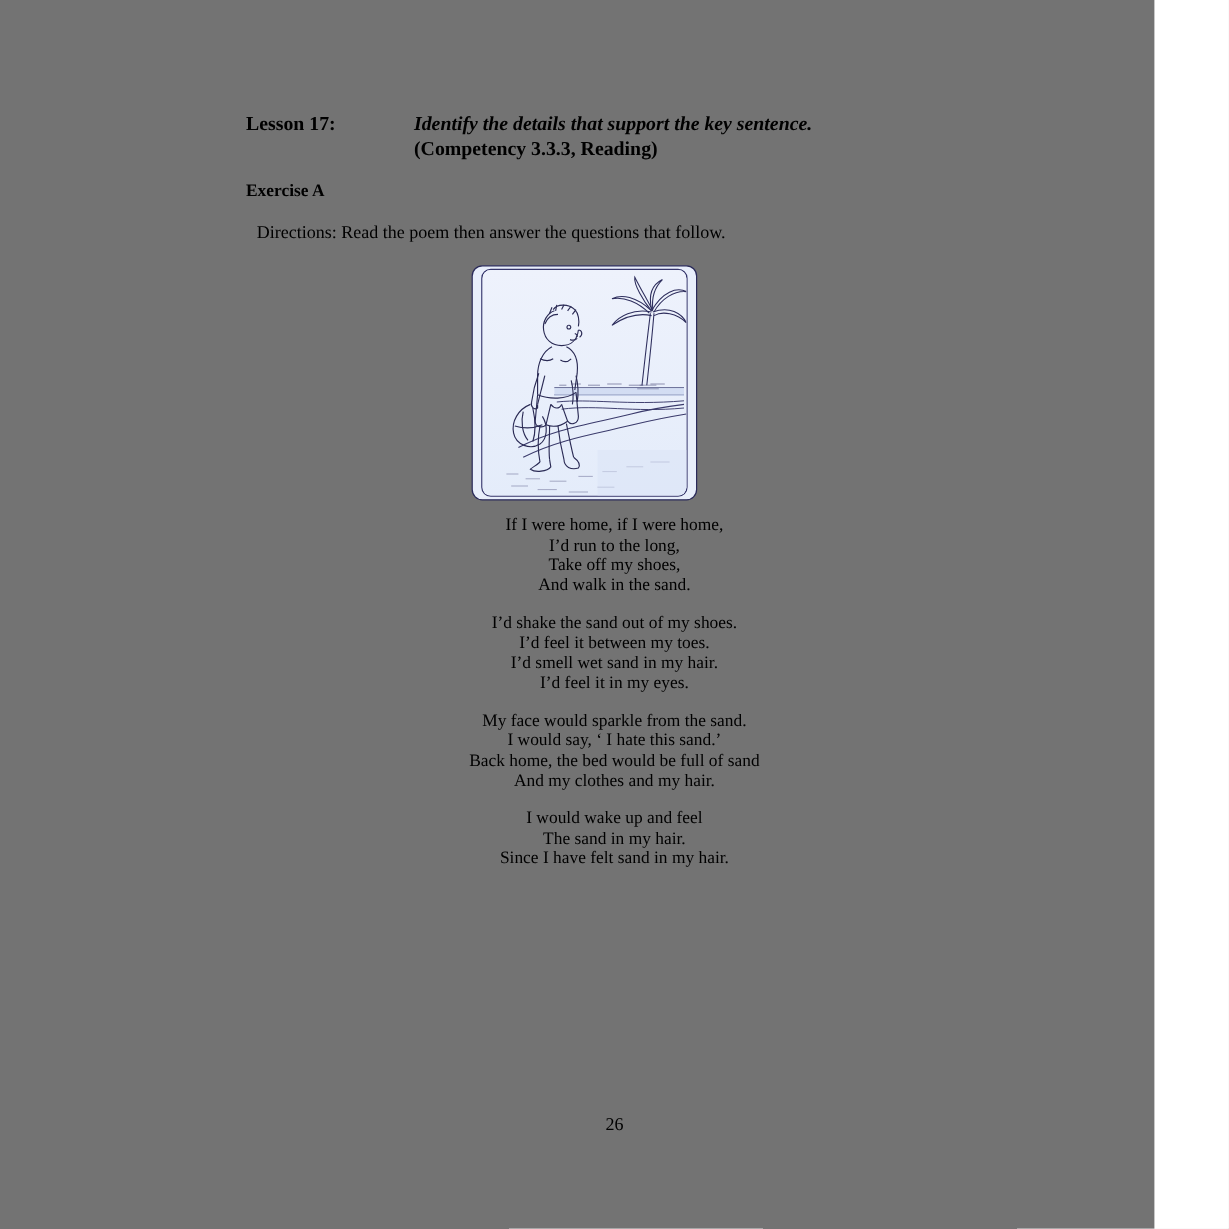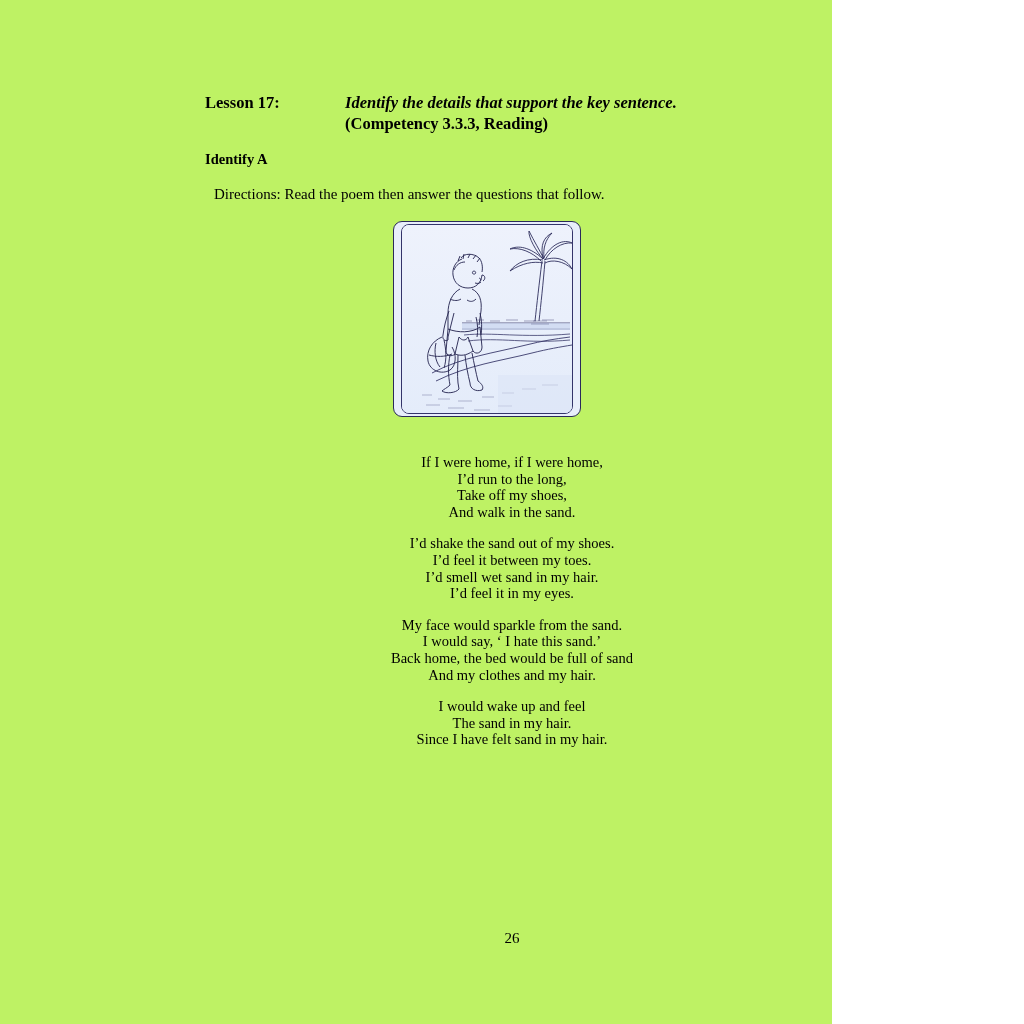--- a/index.html
+++ b/index.html
@@ -12,23 +12,23 @@
     height: 1024px;
     position: relative;
     font-family: "Liberation Serif", serif;
     color: #000000;
     overflow: hidden;
   }
 
   .page {
     position: absolute;
     left: 0; top: 0;
-    width: 832px;
+    width: 962px;
     height: 1024px;
-    background: #bef264;
+    background: #737373;
   }
 
   
   .lesson-head {
     position: absolute;
     left: 205px;
     top: 92px;
     width: 620px;
     font-weight: bold;
     font-size: 16.5px;
@@ -100,21 +100,21 @@
   }
   .figure svg {
     position: absolute;
     left: 0; top: 0;
   }
 
   
   .poem {
     position: absolute;
     left: 312px;
-    top: 454px;
+    top: 430px;
     width: 400px;
     text-align: center;
     font-size: 14.5px;
     line-height: 16.6px;
   }
   .stanza {
     margin-bottom: 15px;
   }
   .stanza:last-child { margin-bottom: 0; }
   .line { white-space: pre; }
@@ -135,21 +135,21 @@
 <div class="page">
 
   <div class="lesson-head">
     <div class="row">
       <div class="lesson-label">Lesson 17:</div>
       <div class="lesson-title">Identify the details that support the key sentence.</div>
     </div>
     <div class="lesson-sub">(Competency 3.3.3, Reading)</div>
   </div>
 
-  <div class="exercise-label">Identify A</div>
+  <div class="exercise-label">Exercise A</div>
 
   <div class="directions">Directions: Read the poem then answer the questions that follow.</div>
 
   <div class="figure">
     <div class="figure-frame"></div>
     <div class="figure-inner">
       <svg width="172" height="190" viewBox="0 0 172 190">
         <defs>
           <linearGradient id="sky" x1="0" y1="0" x2="0" y2="1">
             <stop offset="0%" stop-color="#eef2fc"></stop>

